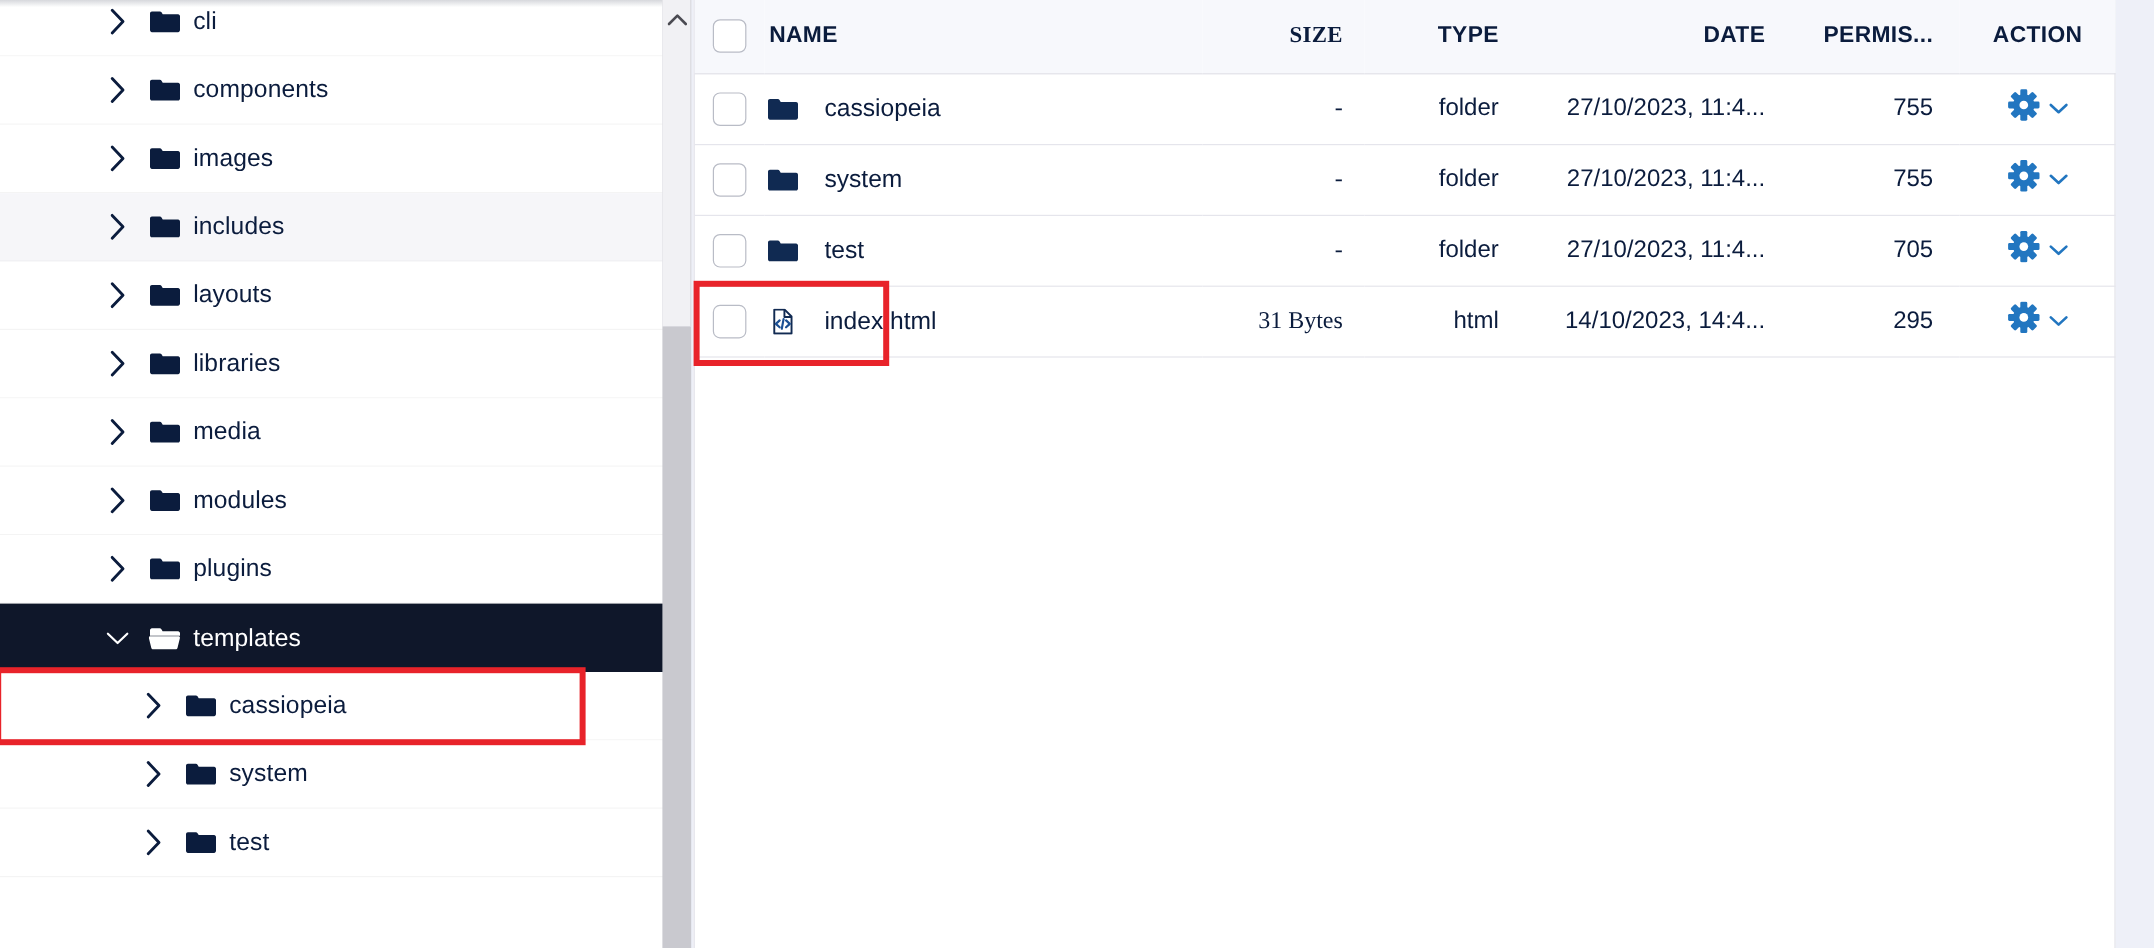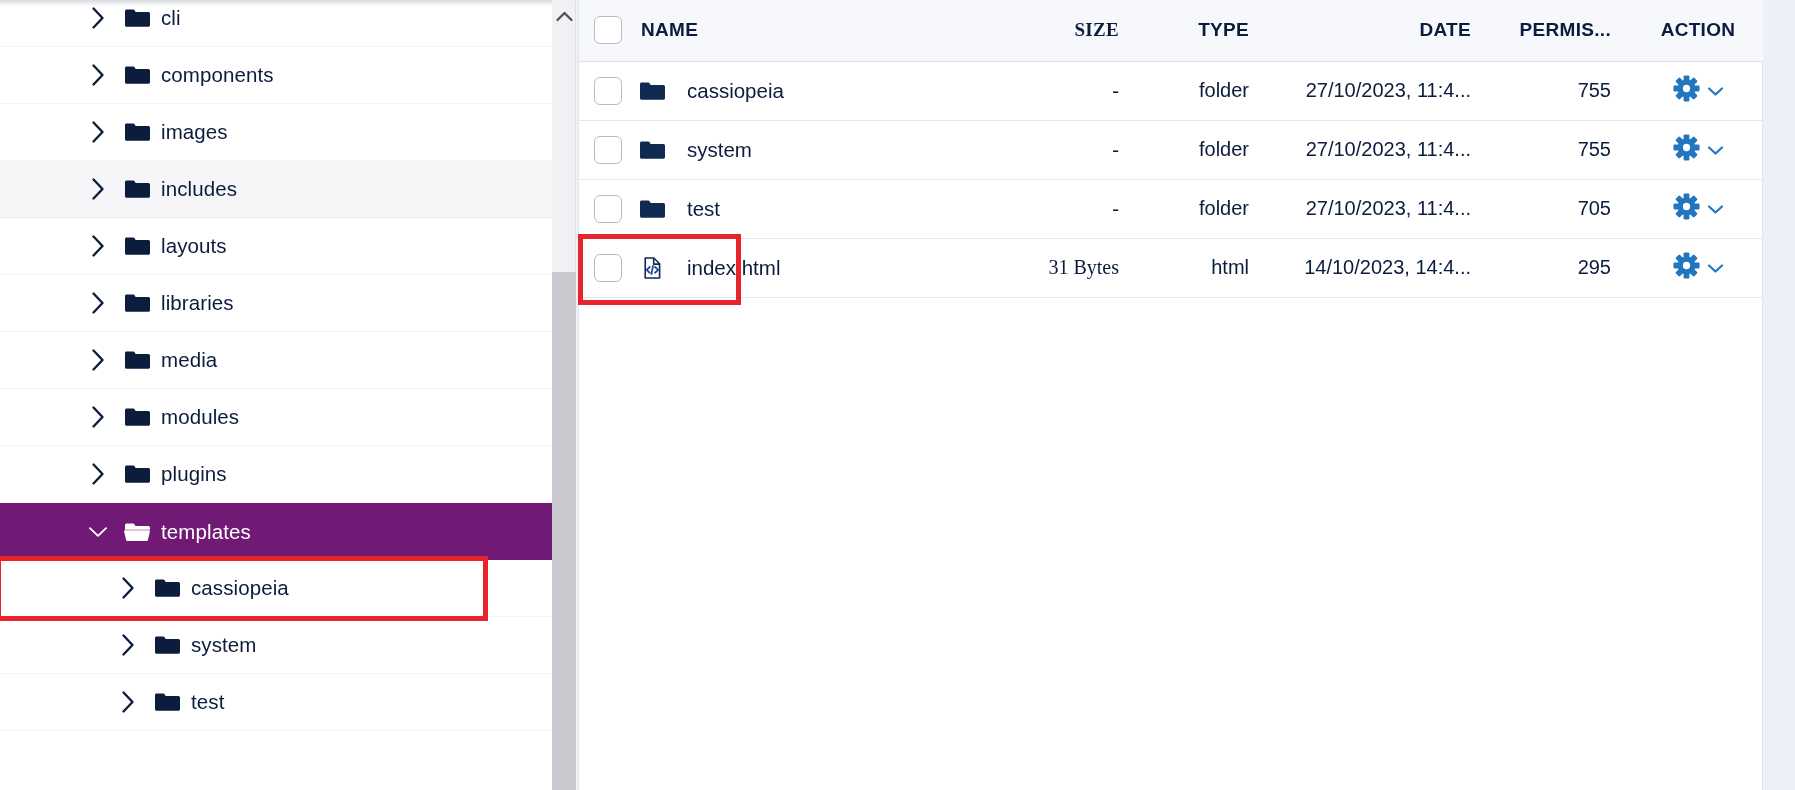--- a/index.html
+++ b/index.html
@@ -42,21 +42,21 @@
     display: flex;
     align-items: center;
     padding-left: 92px;
     border-bottom: 1px solid rgba(0,0,0,0.045);
     background: #ffffff;
     color: #0b1c3d;
   }
   .tree-item.hovered { background: #f6f6f9; }
   .tree-item.depth2 { padding-left: 122px; }
   .tree-item.selected {
-    background: #701a75;
+    background: #0f172a;
     color: #ffffff;
     border-bottom: none;
   }
   .tree-item .chev {
     position: absolute;
     left: 88px;
     width: 20px; height: 20px;
     display: flex; align-items: center; justify-content: center;
   }
   .tree-item.depth2 .chev { left: 118px; }

